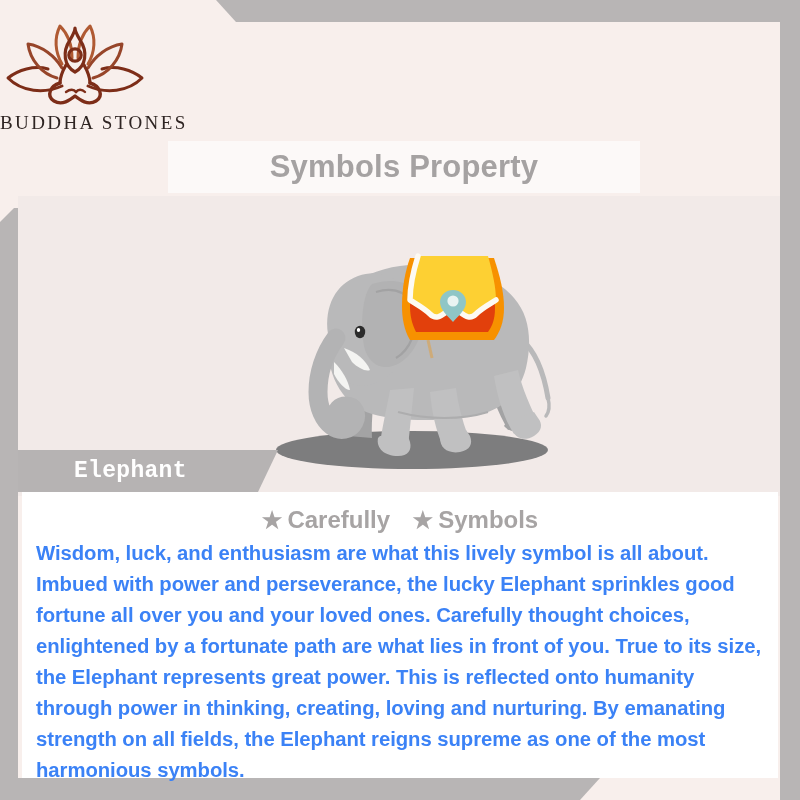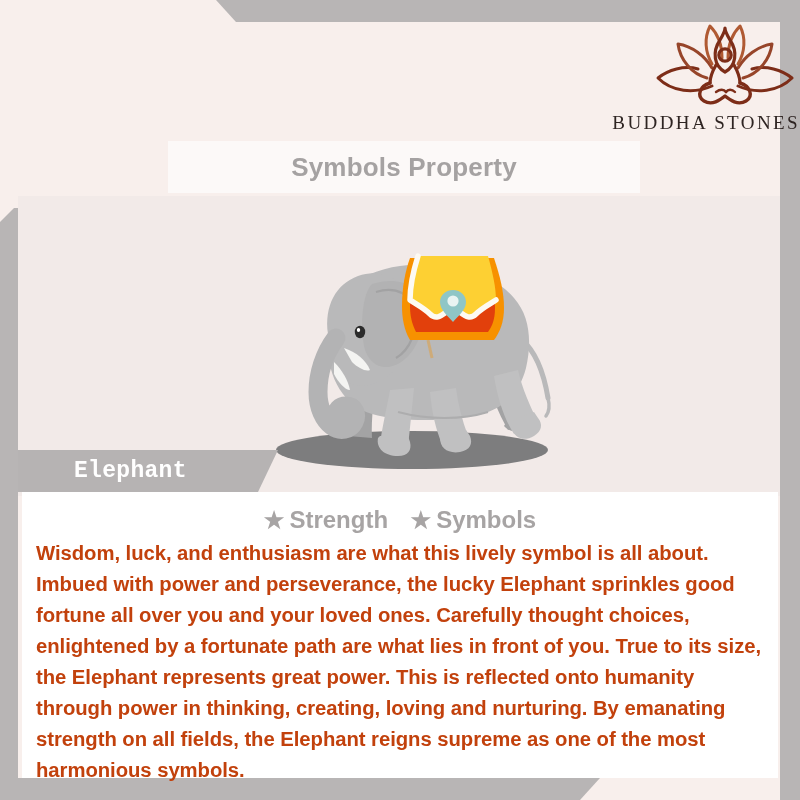--- a/index.html
+++ b/index.html
@@ -69,21 +69,21 @@
 
   
   .brand-block {
     position: absolute;
     top: 20px;
     left: 0;
     width: 800px;
     height: 122px;
     display: flex;
     flex-direction: column;
-    align-items: flex-end;
+    align-items: flex-start;
     justify-content: flex-start;
   }
   .brand-logo {
     width: 150px;
     height: 90px;
     display: block;
   }
   .brand-name {
     margin-top: 2px;
     font-family: "Liberation Serif", serif;
@@ -99,21 +99,21 @@
     top: 141px;
     left: 168px;
     width: 472px;
     height: 52px;
     background: rgba(255, 255, 255, 0.62);
     display: flex;
     align-items: center;
     justify-content: center;
   }
   .title-text {
-    font-size: 26px;
+    font-size: 31px;
     font-weight: bold;
     color: #a5a2a2;
     letter-spacing: 0.2px;
     white-space: nowrap;
   }
 
   
   .elephant-wrap {
     position: absolute;
     top: 222px;
@@ -172,21 +172,21 @@
   .attr .star { margin-right: 5px; font-size: 23px; }
 
   .description {
     position: absolute;
     top: 46px;
     left: 14px;
     width: 730px;
     font-size: 20.3px;
     font-weight: bold;
     line-height: 31px;
-    color: #c2410c;
+    color: #3b82f6;
     letter-spacing: -0.05px;
   }
 </style>
 </head>
 <body>
 
 <div class="poster">
 
   <div class="gray-top-bar"></div>
   <div class="gray-right-strip"></div>
@@ -321,19 +321,19 @@
       <path d="M196 118 L200 136" fill="none" stroke="#f79100" stroke-width="3" opacity="0.35"></path>
     </svg>
   </div>
 
   <div class="name-banner">
     <span class="name-banner-text">Elephant</span>
   </div>
 
   <div class="content-card">
     <div class="attributes">
-      <span class="attr"><span class="star">★</span><span>Strength</span></span>
+      <span class="attr"><span class="star">★</span><span>Carefully</span></span>
       <span class="attr"><span class="star">★</span><span>Symbols</span></span>
     </div>
     <div class="description">Wisdom, luck, and enthusiasm are what this lively symbol is all about. Imbued with power and perseverance, the lucky Elephant sprinkles good fortune all over you and your loved ones. Carefully thought choices, enlightened by a fortunate path are what lies in front of you. True to its size, the Elephant represents great power. This is reflected onto humanity through power in thinking, creating, loving and nurturing. By emanating strength on all fields, the Elephant reigns supreme as one of the most harmonious symbols.</div>
   </div>
 
 </div>
 
 </body></html>

